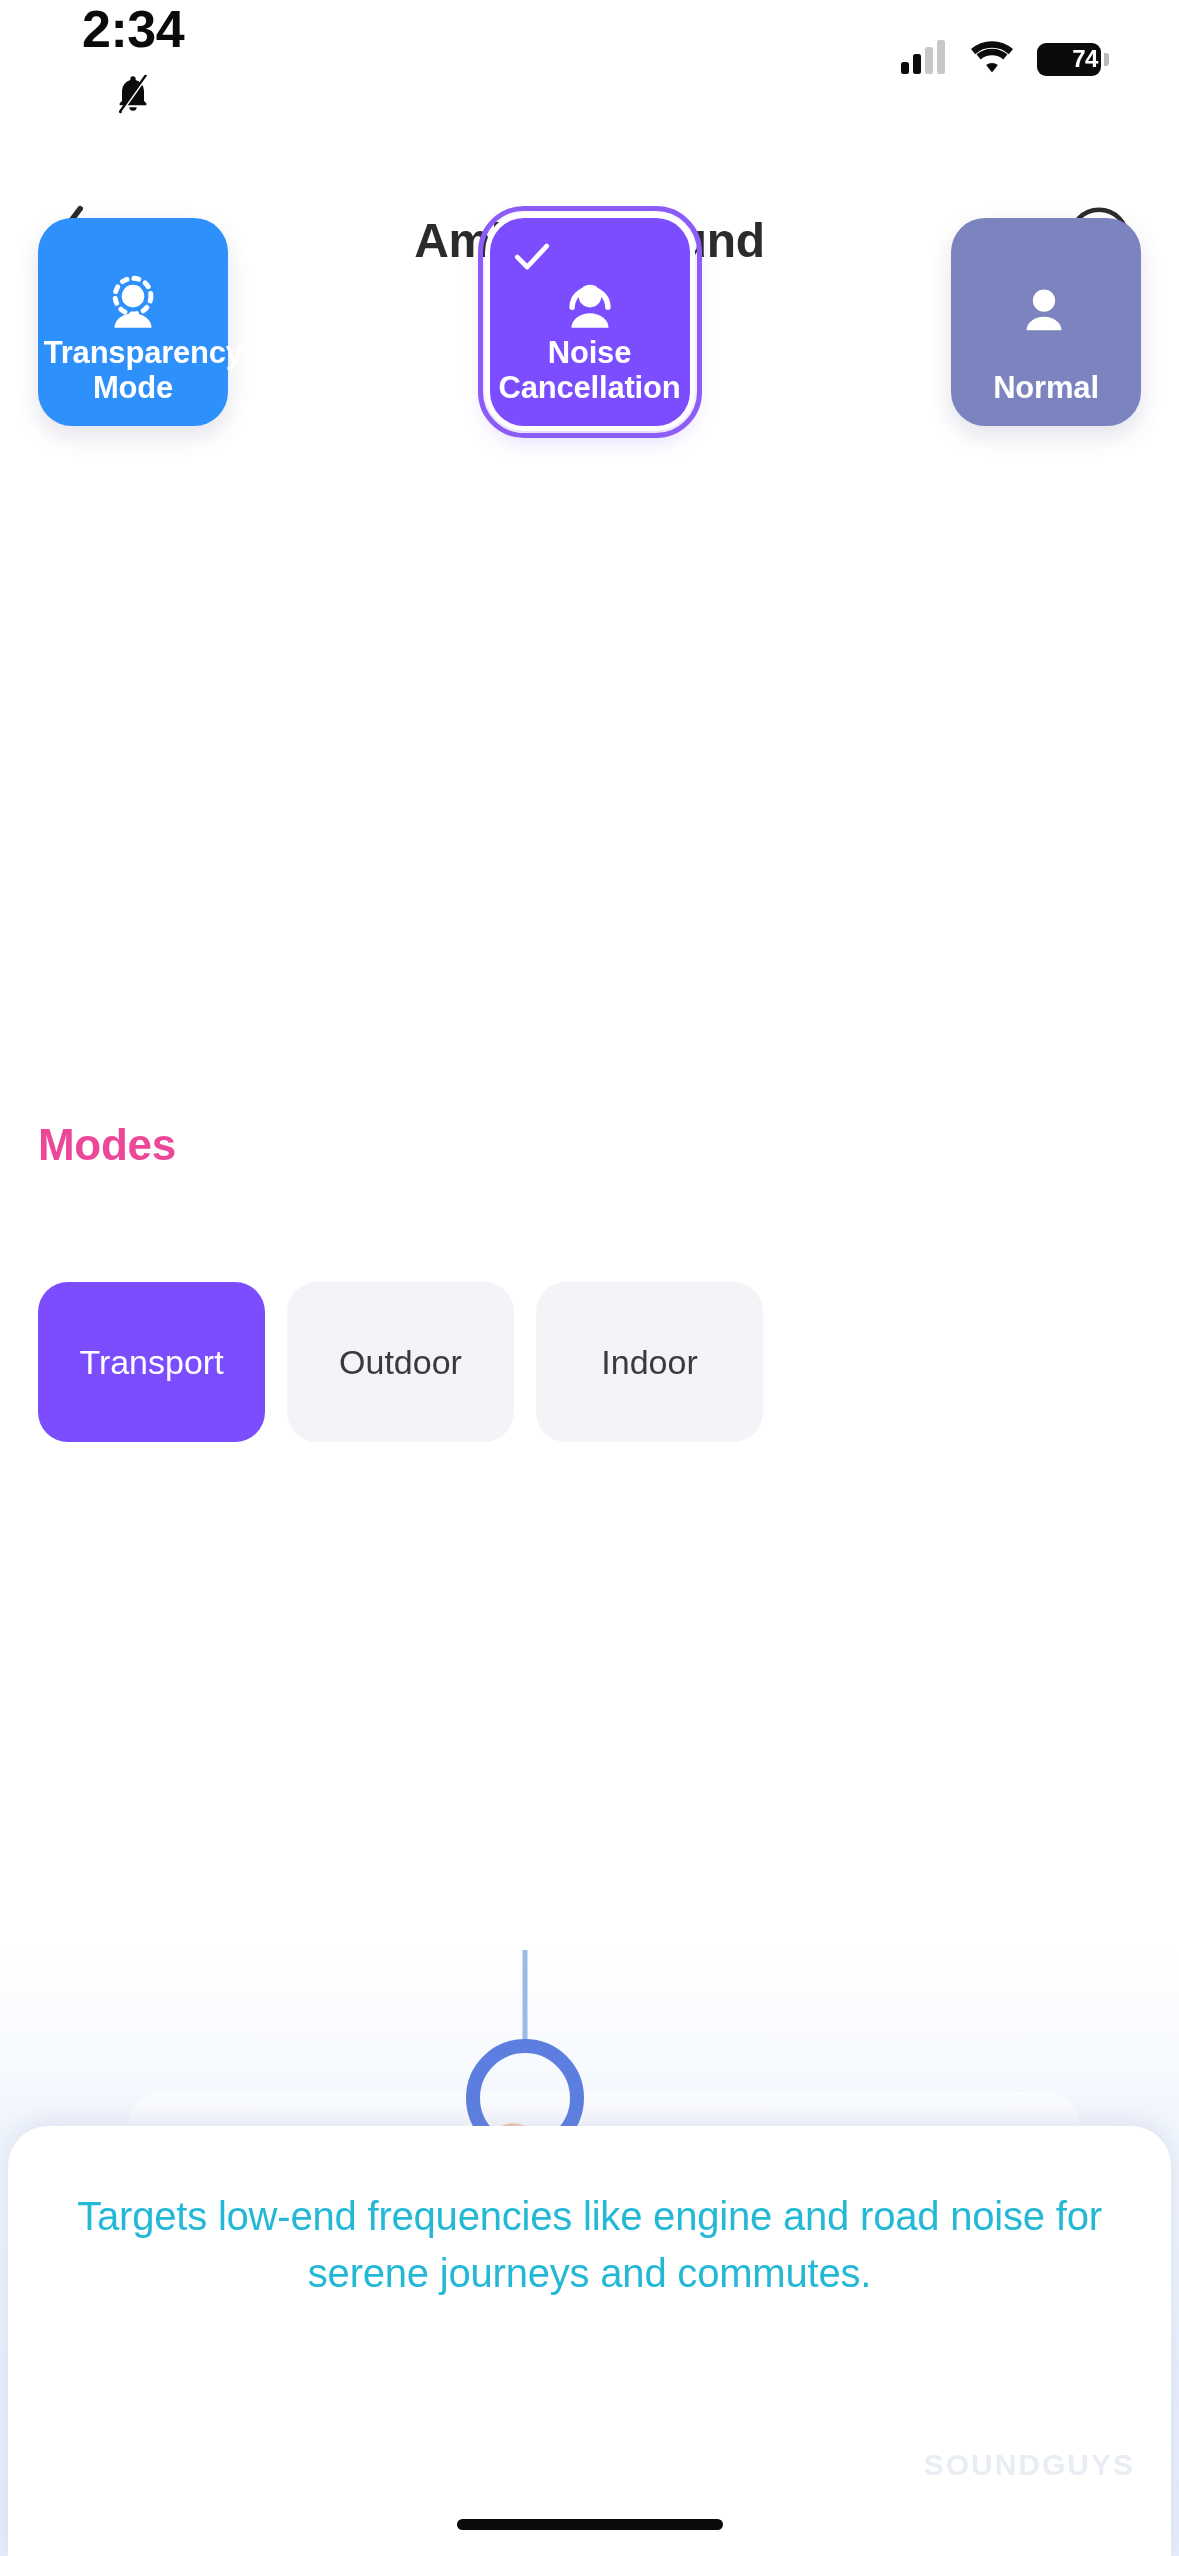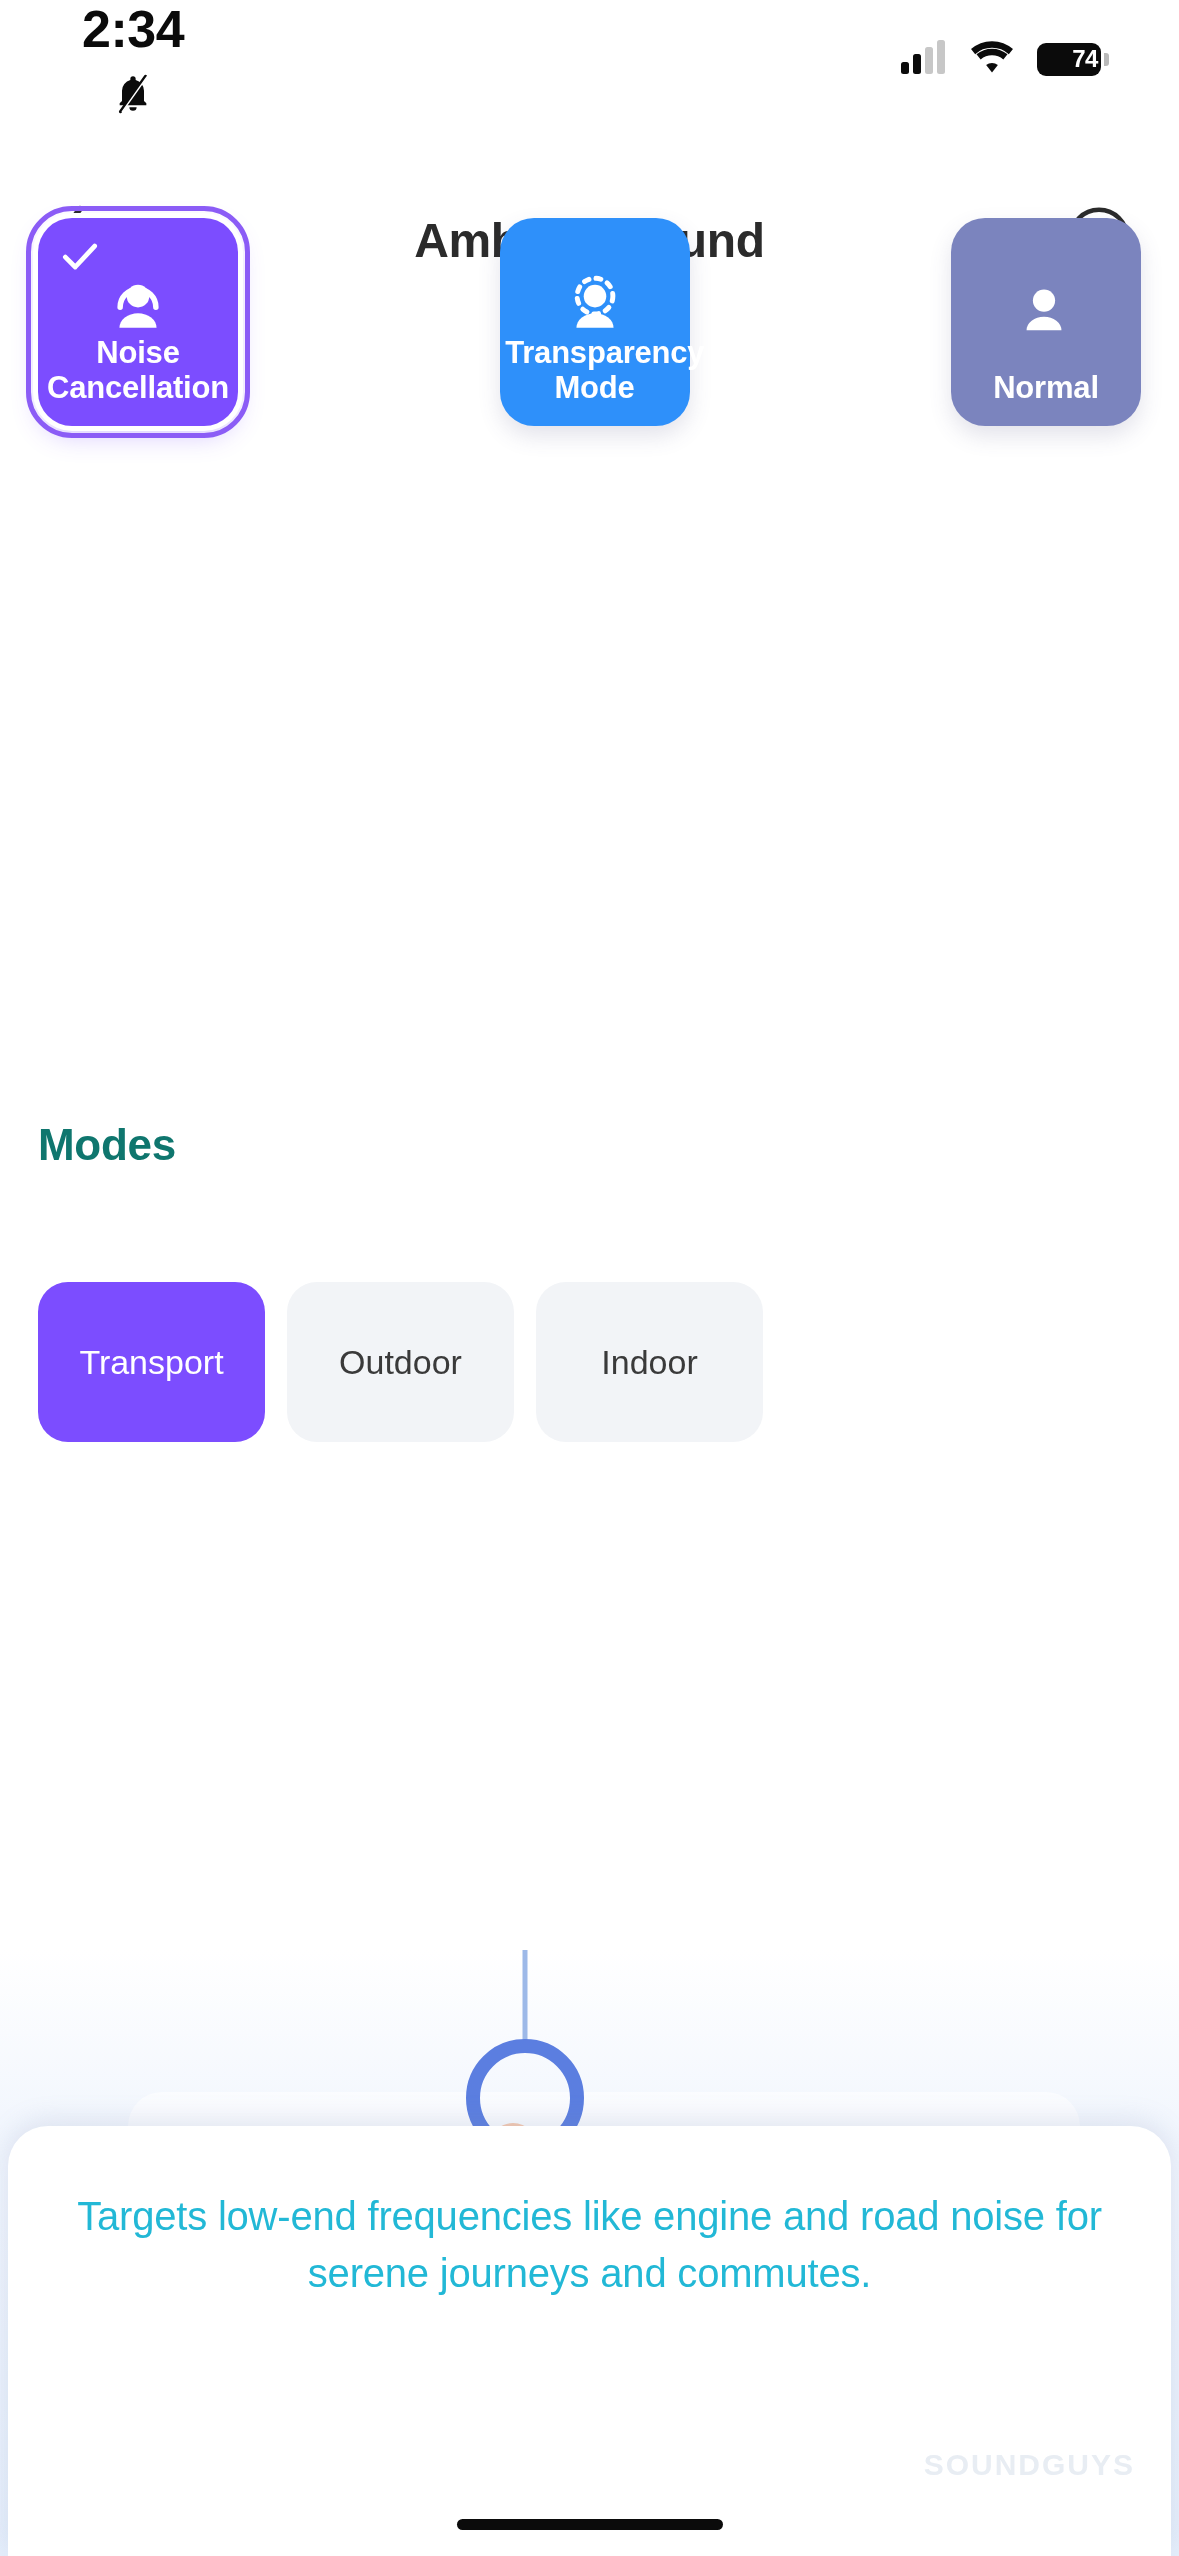--- a/index.html
+++ b/index.html
@@ -76,21 +76,21 @@
     width:66px; height:66px;
   }
   .card-label{
     color:#ffffff; font-size:31px; font-weight:700; text-align:center;
     line-height:1.15; letter-spacing:-0.2px; width:94%;
   }
 
   
   .modes-title{
     position:absolute; top:1120px; left:38px;
-    font-size:44px; font-weight:700; color:#0f766e; letter-spacing:-0.3px;
+    font-size:44px; font-weight:700; color:#ec4899; letter-spacing:-0.3px;
   }
   .modes-row{
     position:absolute; top:1282px; left:38px; width:1103px;
     display:flex; gap:22px;
   }
   .mode-pill{
     width:227px; height:160px; border-radius:30px;
     display:flex; align-items:center; justify-content:center;
     font-size:34px; color:#3a3a3a; background:#f2f4f7;
   }
@@ -174,46 +174,46 @@
       <svg width="66" height="66" viewBox="0 0 24 24">
         <circle cx="12" cy="12" r="10.3" fill="none" stroke="#2b2b2b" stroke-width="1.6"></circle>
         <circle cx="12" cy="7.1" r="1.25" fill="#2b2b2b"></circle>
         <path d="M12 10.3 V17.4" stroke="#2b2b2b" stroke-width="1.7" stroke-linecap="round"></path>
       </svg>
     </span>
   </div>
 </div>
 
 <div class="cards" style="top: 218px;">
-
-  <div class="card card-selected" style="width:200px;height:208px;background:#7C4DFF;">
-    <span class="card-check">
-      <svg width="44" height="44" viewBox="0 0 24 24">
-        <path d="M4 12.6 L9.4 18 L20 6.6" fill="none" stroke="#ffffff" stroke-width="2.6" stroke-linecap="round" stroke-linejoin="round"></path>
-      </svg>
-    </span>
-    <span class="card-icon">
-      <svg width="66" height="66" viewBox="0 0 48 48">
-        <path d="M11 27 A13 13 0 1 1 37 27" fill="none" stroke="#ffffff" stroke-width="4" stroke-linecap="round"></path>
-        <circle cx="24" cy="19" r="8.2" fill="#ffffff"></circle>
-        <path d="M10.5 42 A13.5 10.5 0 0 1 37.5 42 Z" fill="#ffffff"></path>
-      </svg>
-    </span>
-    <div class="card-label">Noise Cancellation</div>
-  </div>
 
   <div class="card" style="width: 190px; height: 208px; background: rgb(46, 144, 250);">
     <span class="card-icon">
       <svg width="66" height="66" viewBox="0 0 48 48">
         <circle cx="24" cy="19" r="13" fill="none" stroke="#ffffff" stroke-width="3.6" stroke-linecap="round" stroke-dasharray="3.6 5.2"></circle>
         <circle cx="24" cy="19" r="8.2" fill="#ffffff"></circle>
         <path d="M10.5 42 A13.5 10.5 0 0 1 37.5 42 Z" fill="#ffffff"></path>
       </svg>
     </span>
     <div class="card-label">Transparency Mode</div>
+  </div>
+
+  <div class="card card-selected" style="width:200px;height:208px;background:#7C4DFF;">
+    <span class="card-check">
+      <svg width="44" height="44" viewBox="0 0 24 24">
+        <path d="M4 12.6 L9.4 18 L20 6.6" fill="none" stroke="#ffffff" stroke-width="2.6" stroke-linecap="round" stroke-linejoin="round"></path>
+      </svg>
+    </span>
+    <span class="card-icon">
+      <svg width="66" height="66" viewBox="0 0 48 48">
+        <path d="M11 27 A13 13 0 1 1 37 27" fill="none" stroke="#ffffff" stroke-width="4" stroke-linecap="round"></path>
+        <circle cx="24" cy="19" r="8.2" fill="#ffffff"></circle>
+        <path d="M10.5 42 A13.5 10.5 0 0 1 37.5 42 Z" fill="#ffffff"></path>
+      </svg>
+    </span>
+    <div class="card-label">Noise Cancellation</div>
   </div>
 
   <div class="card" style="width: 190px; height: 208px; background: rgb(123, 132, 190); ">
     <span class="card-icon" style="top:58px;">
       <svg width="62" height="62" viewBox="0 0 48 48">
         <circle cx="24" cy="19" r="8.6" fill="#ffffff"></circle>
         <path d="M10.5 42 A13.5 10.5 0 0 1 37.5 42 Z" fill="#ffffff"></path>
       </svg>
     </span>
     <div class="card-label">Normal</div>

